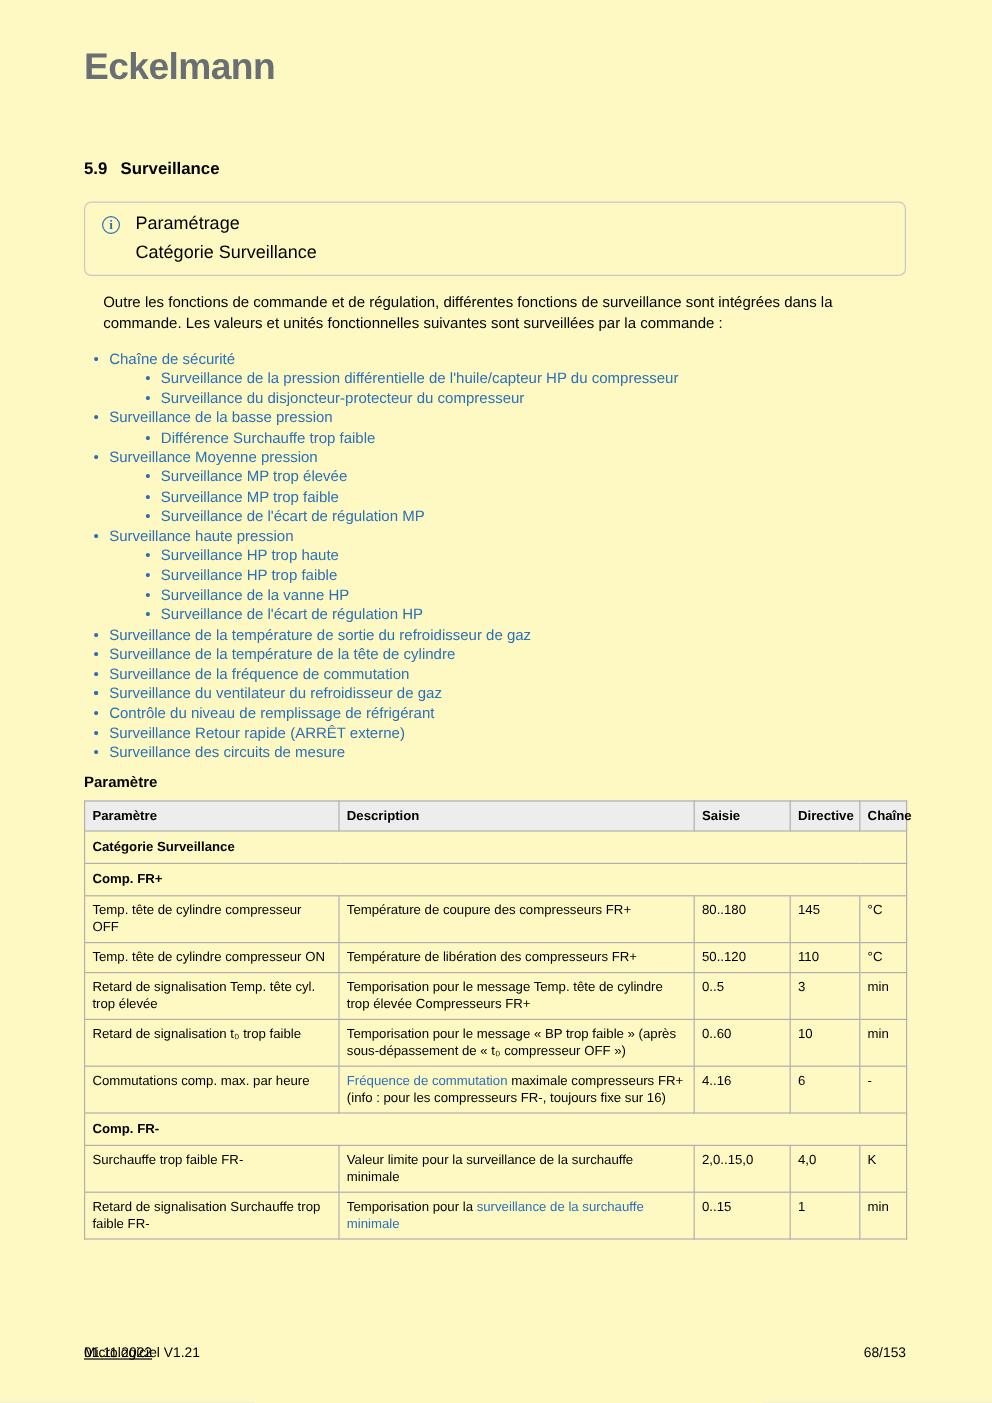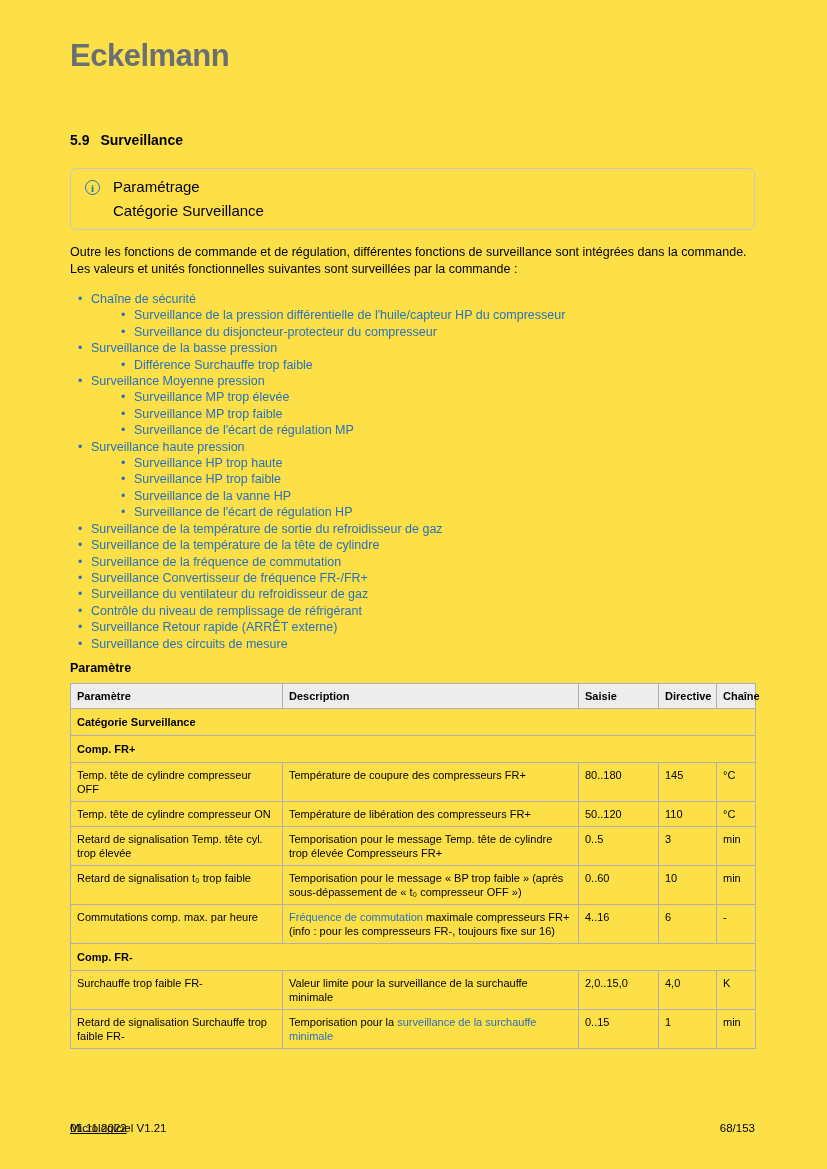--- a/index.html
+++ b/index.html
@@ -1,17 +1,17 @@
 <!DOCTYPE html>
 <html><head>
 <meta charset="utf-8">
 <style>
   html,body{margin:0;padding:0;background:#e8e8e8;}
   .page{
-    width:827px;height:1169px;background:#fde047;position:relative;
+    width:827px;height:1169px;background:#fef9c3;position:relative;
     font-family:"Liberation Sans","DejaVu Sans",sans-serif;color:#111;
     overflow:hidden;margin:0 auto;
   }
   .content{position:absolute;left:70px;top:0;width:685px;}
   .logo{
     margin-top:40px;font-size:31px;font-weight:bold;letter-spacing:-0.5px;
     color:#6a6f74;line-height:32px;
   }
   .heading{margin-top:60px;font-size:14px;font-weight:bold;line-height:16px;color:#000;}
   .heading .num{margin-right:11px;}
@@ -19,21 +19,21 @@
     margin-top:20px;border:1px solid #c8c8c8;border-radius:6px;
     display:flex;align-items:flex-start;padding:10px 14px;box-sizing:border-box;width:685px;
   }
   .info-icon{
     flex:0 0 auto;width:15px;height:15px;border:1.5px solid #2a71b8;border-radius:50%;
     color:#2a71b8;font-family:"Liberation Serif","DejaVu Serif",serif;font-weight:bold;
     font-size:11px;line-height:15px;text-align:center;box-sizing:border-box;margin-right:13px;margin-top:1px;
   }
   .infobox .txt div{font-size:15px;font-weight:normal;line-height:16px;color:#000;}
   .infobox .txt div + div{margin-top:8px;}
-  .intro{margin:14px 0 0 0;font-size:12.5px;line-height:17px;color:#000;}
+  .intro{margin:14px 0 0 16px;font-size:12.5px;line-height:17px;color:#000;}
   ul.linklist{list-style:none;margin:13px 0 0 0;padding:0;}
   ul.linklist li{
     position:relative;font-size:12.5px;line-height:16.4px;color:#2a71b8;
   }
   ul.linklist li .bullet{position:absolute;color:#2a71b8;}
   ul.linklist li.lvl1{padding-left:21px;}
   ul.linklist li.lvl1 .bullet{left:8px;}
   ul.linklist li.lvl2{padding-left:64px;}
   ul.linklist li.lvl2 .bullet{left:51px;}
   .doclink{color:#2a71b8;cursor:pointer;}
@@ -87,21 +87,21 @@
         <li class="lvl2"><span class="bullet">•</span><span class="doclink">Surveillance MP trop faible</span></li>
         <li class="lvl2"><span class="bullet">•</span><span class="doclink">Surveillance de l'écart de régulation MP</span></li>
         <li class="lvl1"><span class="bullet">•</span><span class="doclink">Surveillance haute pression</span></li>
         <li class="lvl2"><span class="bullet">•</span><span class="doclink">Surveillance HP trop haute</span></li>
         <li class="lvl2"><span class="bullet">•</span><span class="doclink">Surveillance HP trop faible</span></li>
         <li class="lvl2"><span class="bullet">•</span><span class="doclink">Surveillance de la vanne HP</span></li>
         <li class="lvl2"><span class="bullet">•</span><span class="doclink">Surveillance de l'écart de régulation HP</span></li>
         <li class="lvl1"><span class="bullet">•</span><span class="doclink">Surveillance de la température de sortie du refroidisseur de gaz</span></li>
         <li class="lvl1"><span class="bullet">•</span><span class="doclink">Surveillance de la température de la tête de cylindre</span></li>
         <li class="lvl1"><span class="bullet">•</span><span class="doclink">Surveillance de la fréquence de commutation</span></li>
-        <li class="lvl1"><span class="bullet">•</span><span class="doclink">Surveillance Convertisseur de fréquence FR-/FR+</span></li>
+        <li class="lvl1"><span class="bullet">•</span></li>
         <li class="lvl1"><span class="bullet">•</span><span class="doclink">Surveillance du ventilateur du refroidisseur de gaz</span></li>
         <li class="lvl1"><span class="bullet">•</span><span class="doclink">Contrôle du niveau de remplissage de réfrigérant</span></li>
         <li class="lvl1"><span class="bullet">•</span><span class="doclink">Surveillance Retour rapide (ARRÊT externe)</span></li>
         <li class="lvl1"><span class="bullet">•</span><span class="doclink">Surveillance des circuits de mesure</span></li>
       </ul>
 
     <div class="tbl-heading">Paramètre</div>
 
     <table class="params" id="param-table">
       <colgroup>

